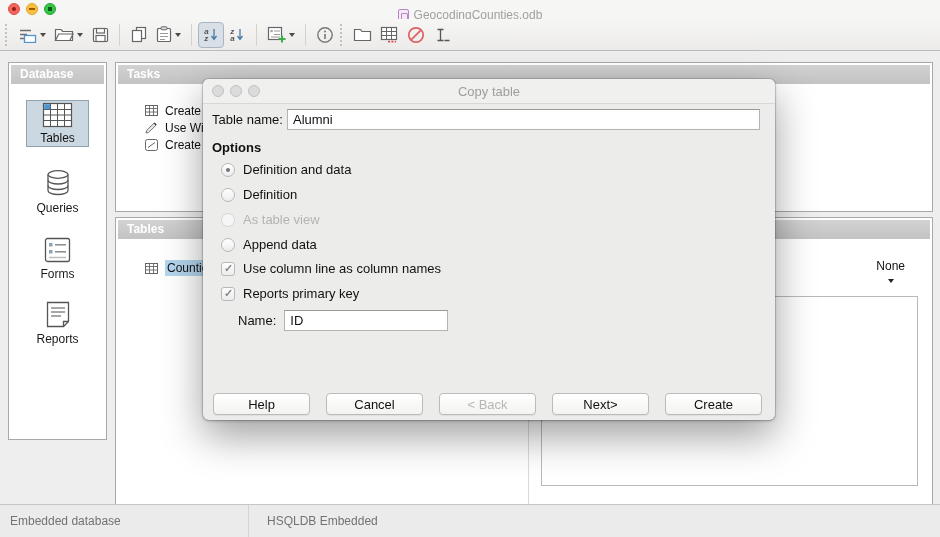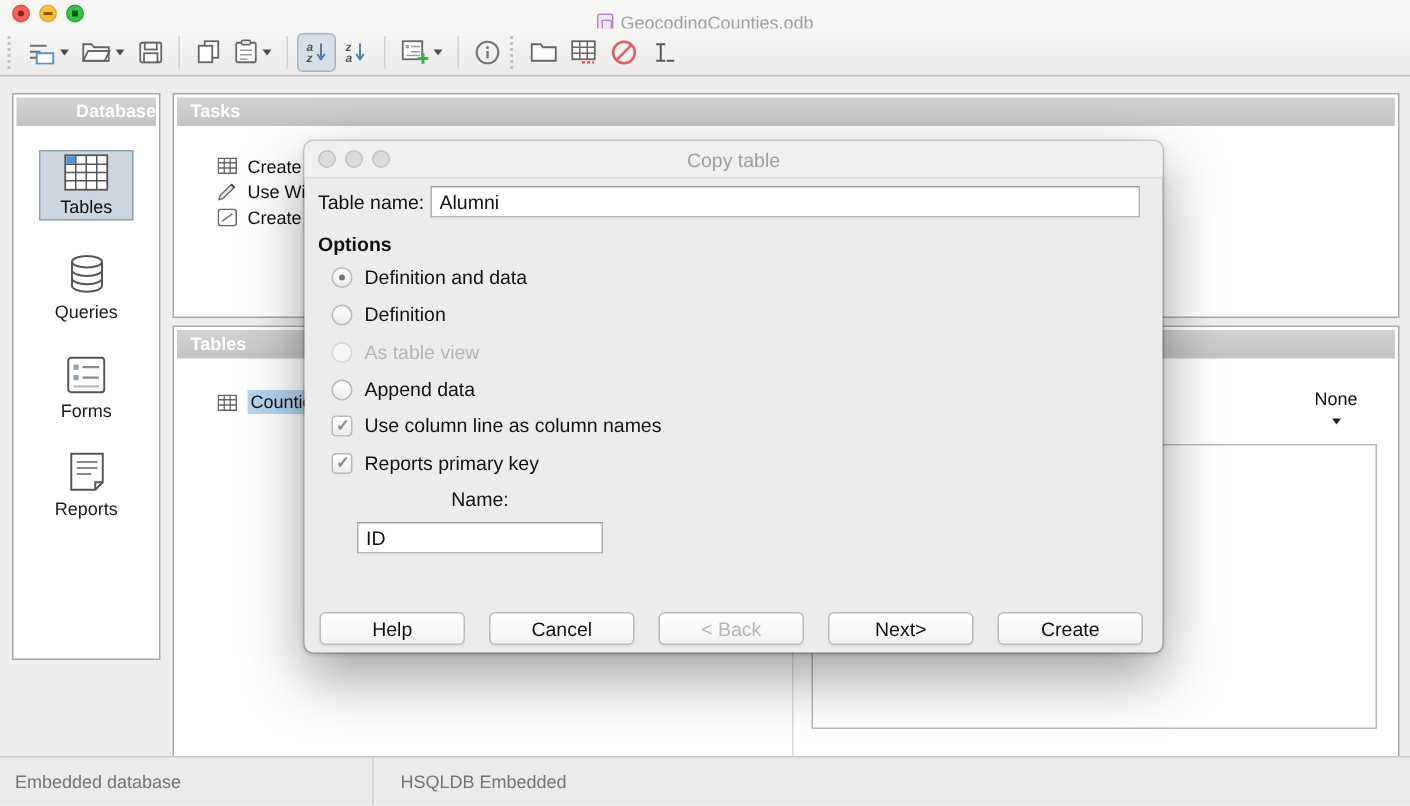--- a/index.html
+++ b/index.html
@@ -42,21 +42,21 @@
     border-right:3.5px solid transparent; border-top:4px solid #4b4b4b; margin-left:3px; }
   .tsep { width:1px; height:22px; background:#d2d2d2; margin:0 6px; }
   .sortstack { display:flex; flex-direction:column; font-size:8px; line-height:7px;
     font-weight:bold; color:#555; font-style:normal; margin-right:1px; }
 
   
   .panel { position:absolute; background:#fff; border:1px solid #a8a8a8; }
   .panel-header { margin:2px; height:19px; background:linear-gradient(#d2d2d2,#c3c3c3);
     color:#fff; font-size:12px; font-weight:bold; line-height:19px; padding-left:9px; }
 
-  .sidebar { left:8px; top:62px; width:99px; height:378px;text-align:right; }
+  .sidebar { left:8px; top:62px; width:99px; height:378px; }
   .sb-item { position:absolute; left:0; width:100%; display:flex; flex-direction:column;
     align-items:center; gap:4px; font-size:12px; color:#1a1a1a; }
   .sb-sel { position:absolute; left:17px; top:37px; width:63px; height:47px;
     background:#ccd8e1; border:1px solid #92a3b0; display:flex; flex-direction:column;
     align-items:center; justify-content:center; gap:3px; font-size:12px; }
   .sb-queries { top:106px; } .sb-forms { top:174px; } .sb-reports { top:238px; }
 
   .tasks { left:115px; top:62px; width:818px; height:150px; }
   .task-list { padding-top:16px; }
   .task-item { display:flex; align-items:center; gap:7px; margin-left:29px;
@@ -73,21 +73,21 @@
     background:#fff; border:1px solid #b9b9b9; }
 
   
   .statusbar { position:absolute; left:0; right:0; bottom:0; height:33px; background:#ebebeb;
     border-top:1px solid #c6c6c6; display:flex; align-items:center; font-size:12px; color:#737373; z-index:2; }
   .sb-cell1 { padding-left:10px; width:248px; }
   .sb-div { width:1px; height:100%; background:#d4d4d4; }
   .sb-cell2 { padding-left:8px;margin-left:10px; }
 
   
-  .dialog { position:absolute; left:203px; top:94px; width:572px; height:341px;
+  .dialog { position:absolute; left:203px; top:79px; width:572px; height:341px;
     background:#ececeb; border-radius:6px; z-index:10;
     box-shadow:0 0 0 1px rgba(0,0,0,.12), 0 1px 3px rgba(0,0,0,.25), 0 16px 40px rgba(0,0,0,.38); }
   .dlg-titlebar { height:25px; border-bottom:1px solid #d8d8d6; position:relative;
     border-radius:6px 6px 0 0; background:#f0f0ef; }
   .dlg-circle { position:absolute; top:6px; width:12px; height:12px; border-radius:50%;
     background:#dbdbdb; border:1px solid #c2c2c2; }
   .dc1 { left:9px; } .dc2 { left:27px; } .dc3 { left:45px; }
   .dlg-title { text-align:center; line-height:25px; font-size:13px; color:#9e9e9e; }
   .dlg-tn-row { position:absolute; top:30px; left:9px; right:15px; display:flex; align-items:center; }
   .dlg-tn-row label { width:75px; font-size:13px; }
@@ -101,21 +101,21 @@
   .radio { width:14px; height:14px; border-radius:50%; border:1px solid #b9b9b9;
     background:linear-gradient(#ffffff,#ececec); position:relative; flex:none; }
   .radio.sel::after { content:""; position:absolute; inset:4px; border-radius:50%; background:#73737b; }
   .radio.dis { border-color:#d7d7d7; background:#f6f6f6; }
   .check { width:14px; height:14px; border-radius:3px; border:1px solid #b9b9b9;
     background:linear-gradient(#ffffff,#ececec); position:relative; flex:none; }
   .check.on::after { content:"\2713"; position:absolute; top:-1px; left:2px;
     font-size:11px; font-weight:bold; color:#8b8b8b; }
   .opt.disabled span.optlbl { color:#b4b4b4; }
   .dlg-name-row { position:absolute; top:231px; left:35px; display:flex; align-items:center;
-    gap:8px; font-size:13px;flex-direction:column; }
+    gap:8px; font-size:13px; }
   .name-input { width:164px; }
   .dlg-buttons { position:absolute; left:10px; right:13px; top:314px; display:flex;
     justify-content:space-between; }
   .btn { width:97px; height:22px; border-radius:4px; border:1px solid #bbbbbb;
     background:linear-gradient(#ffffff,#f3f3f1); font-size:13px; color:#111;
     display:flex; align-items:center; justify-content:center;
     box-shadow:0 1px 1px rgba(0,0,0,.06); }
   .btn.disabled { color:#b6b6b6; }
 </style>
 </head>

